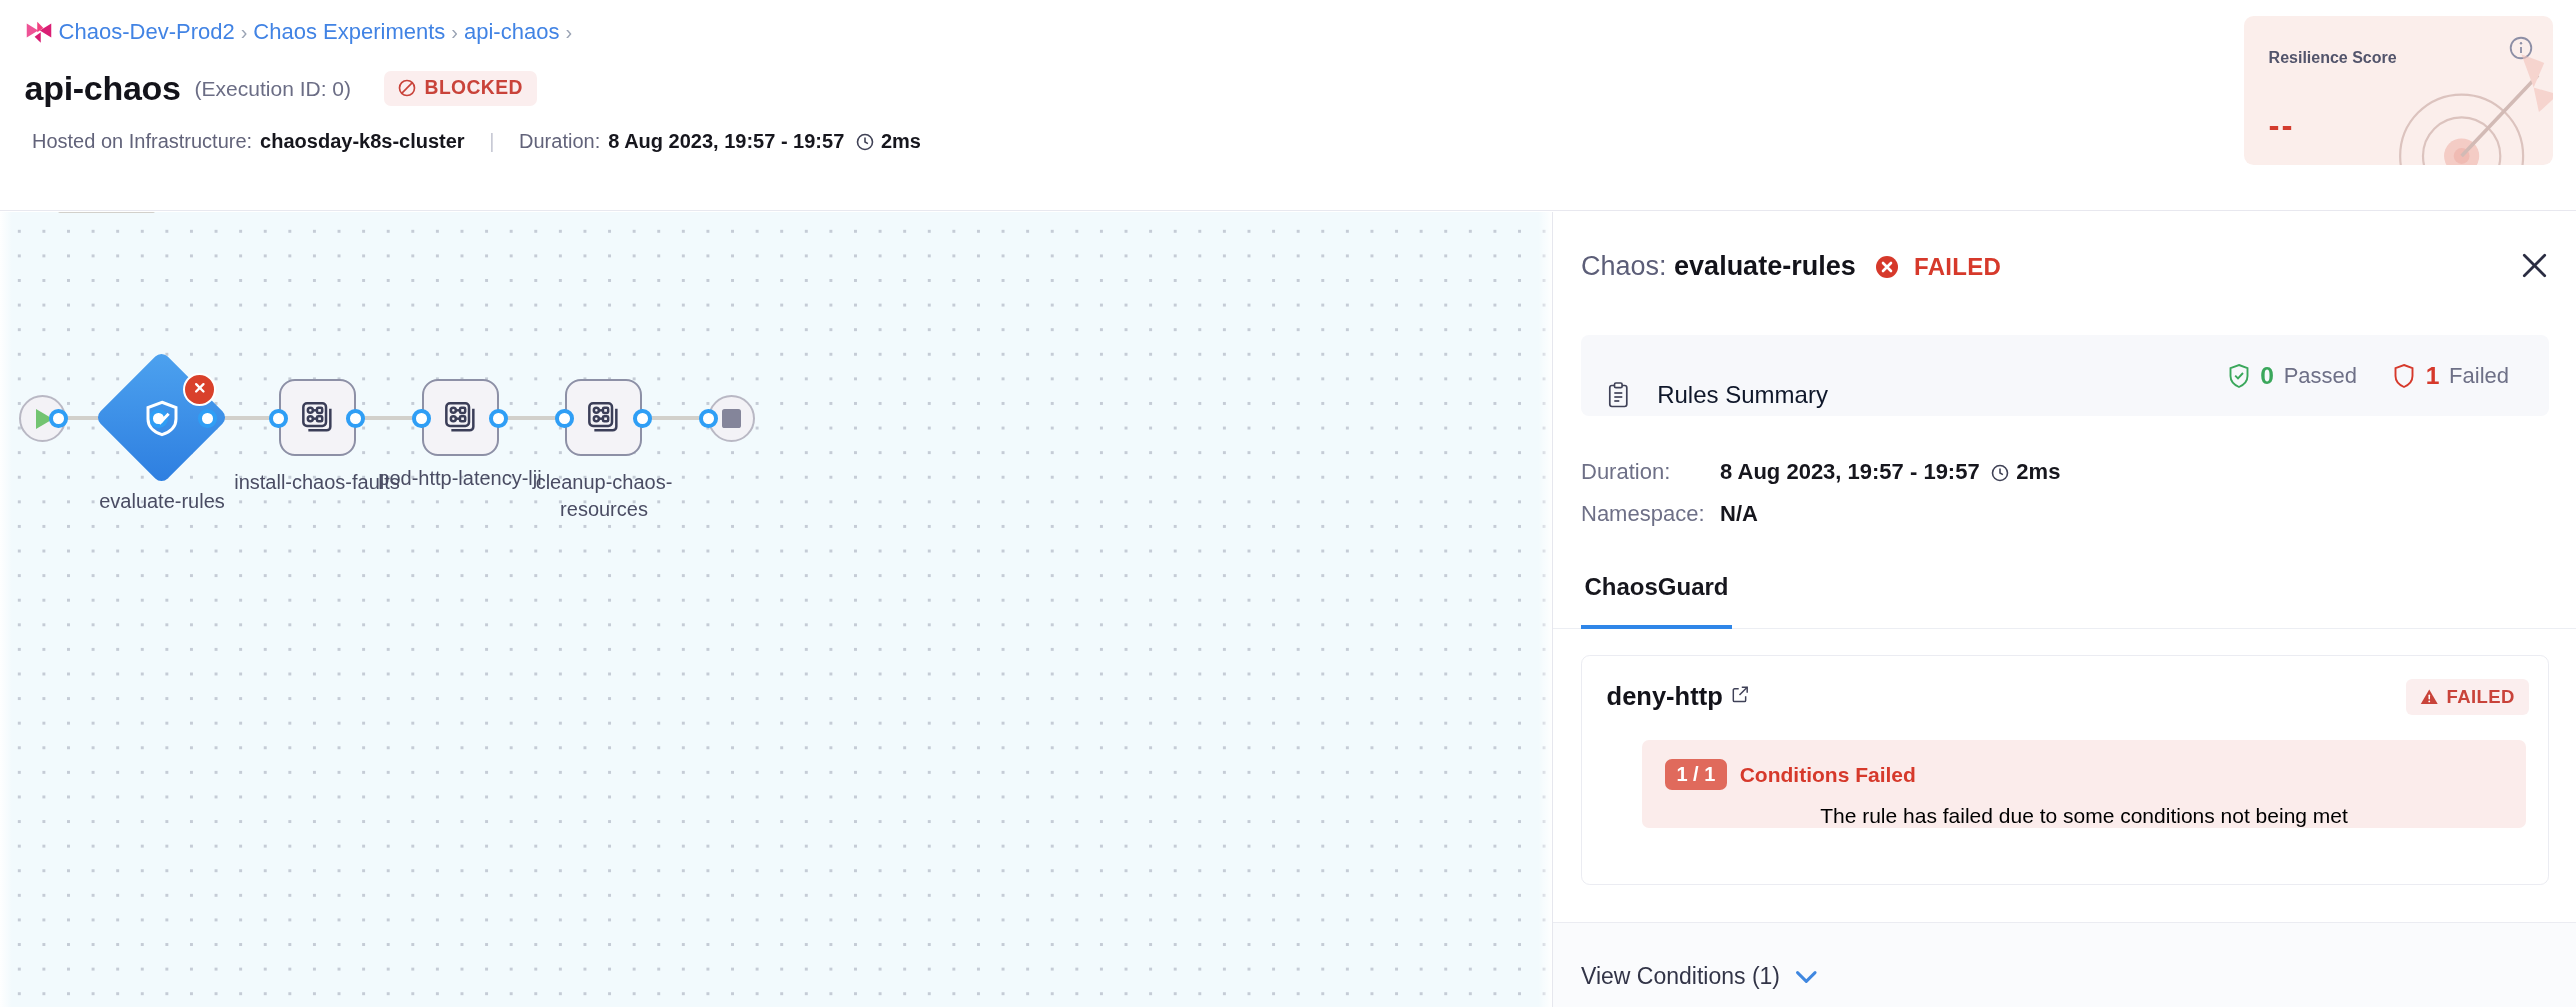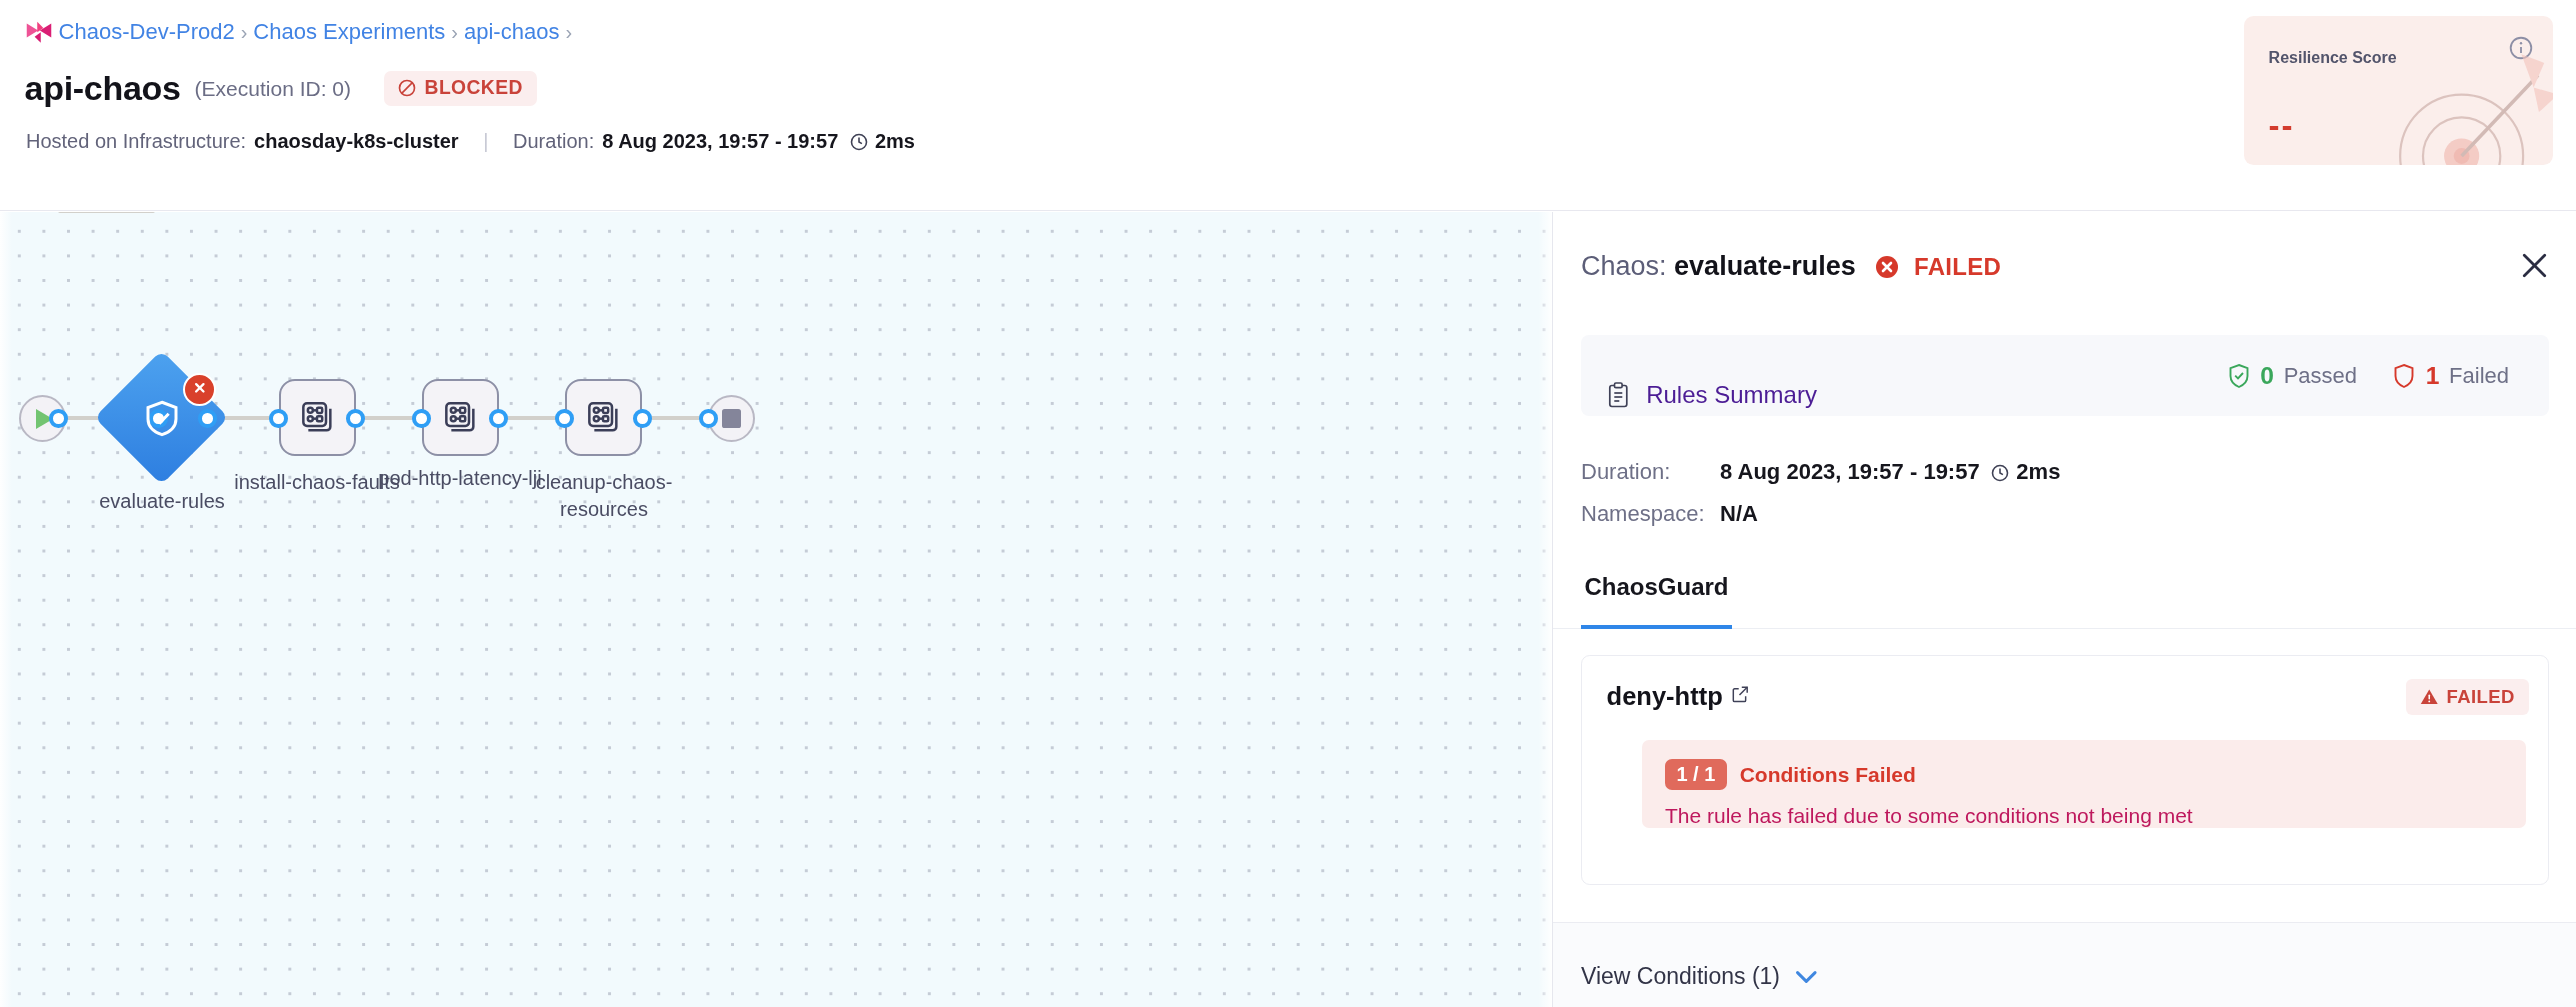--- a/index.html
+++ b/index.html
@@ -35,21 +35,21 @@
   .badge-blocked {
     margin-left: 19.3px;
     background: #fbeeee; color: #c9433a;
     border-radius: 7px; padding: 6.2px 14px 7px 12.3px;
     font-size: 19.3px; font-weight: bold; letter-spacing: 0.4px;
     display: inline-flex; align-items: center; gap: 8px;
   }
   .blocked-icon { width: 20px; height: 20px; display:block; }
 
   .meta-row {
-    position: absolute; left: 26px; top: 130px;
+    position: absolute; left: 32px; top: 130px;
     display: flex; align-items: center; gap: 0px;
     font-size: 20px; color: #62637a;
   }
   .meta-strong { color: #16161d; font-weight: bold; }
   .meta-div { color: #c7c9d4; margin: 0 24.6px; }
   .clock-icon { width: 20px; height: 20px; display:inline-block; vertical-align:-3.5px; margin: 0 6.2px 0 10.5px; }
 
   
   .resilience-card {
     position: absolute; right: 23px; top: 16px;
@@ -133,21 +133,21 @@
     position:absolute; right: 23px; top: 35px; width: 37px; height: 37px;
     display:flex; align-items:center; justify-content:center; cursor:pointer;
   }
 
   .rules-summary {
     position:absolute; left: 28px; top: 123px; width: 968px; height: 81px;
     background: #f7f8fb; border-radius: 8px;
     display:flex; align-items:center; justify-content: space-between;
     padding: 0 40px 0 24.6px;
   }
-  .rs-left { display:flex; align-items:center; gap: 16px; font-size: 24px; color:#4c1d95;margin-top:39px; }
+  .rs-left { display:flex; align-items:center; gap: 27px; font-size: 24px; color:#0f172a;margin-top:39px; }
   .clipboard-icon { width: 24.6px; height: 26px; display:block; }
   .rs-right { display:flex; align-items:center; gap: 35px; }
   .rs-stat { display:flex; align-items:center; gap: 9.7px; font-size: 22px; color:#6e7087; }
   .rs-num { font-size: 24.6px; font-weight: bold; }
   .rs-num.pass { color:#3aa75b; }
   .rs-num.fail { color:#d6392b; }
   .shield-icon { width: 24px; height: 26px; display:block; }
 
   .kv-rows { position:absolute; left: 28px; top: 239px; font-size: 22px; }
   .kv-row { display:flex; align-items:center; height: 42px; }
@@ -188,21 +188,21 @@
   .cond-box {
     position:absolute; left: 60px; top: 84px; width: 884px; height: 88px;
     background:#fbeceb; border-radius: 7px; padding: 19.3px 23px;
   }
   .cond-head { display:flex; align-items:center; gap: 13px; }
   .cond-pill {
     background:#e06a5c; color:#fff; border-radius: 7px;
     padding: 3.5px 11.4px 4.4px; font-size: 20px; font-weight: bold;
   }
   .cond-title { color:#d6392b; font-size: 21px; font-weight: 600; }
-  .cond-desc { margin-top: 14px; font-size: 21px; color:#be185d; }
+  .cond-desc { margin-top: 14px; font-size: 21px; color:#000000;text-align:center; }
 
   .view-cond {
     position:absolute; left: 0; top: 710px; width: 100%; height: 108px;
     background:#fafbfd; border-top: 0.9px solid #ebecf2;
     display:flex; align-items:center; padding-left: 28px;
     cursor:pointer;
   }
   .vc-text { font-size: 23px; color: #323447; }
   .chev { width: 24.6px; height: 16px; margin-left: 14px; display:block; }
 </style>

